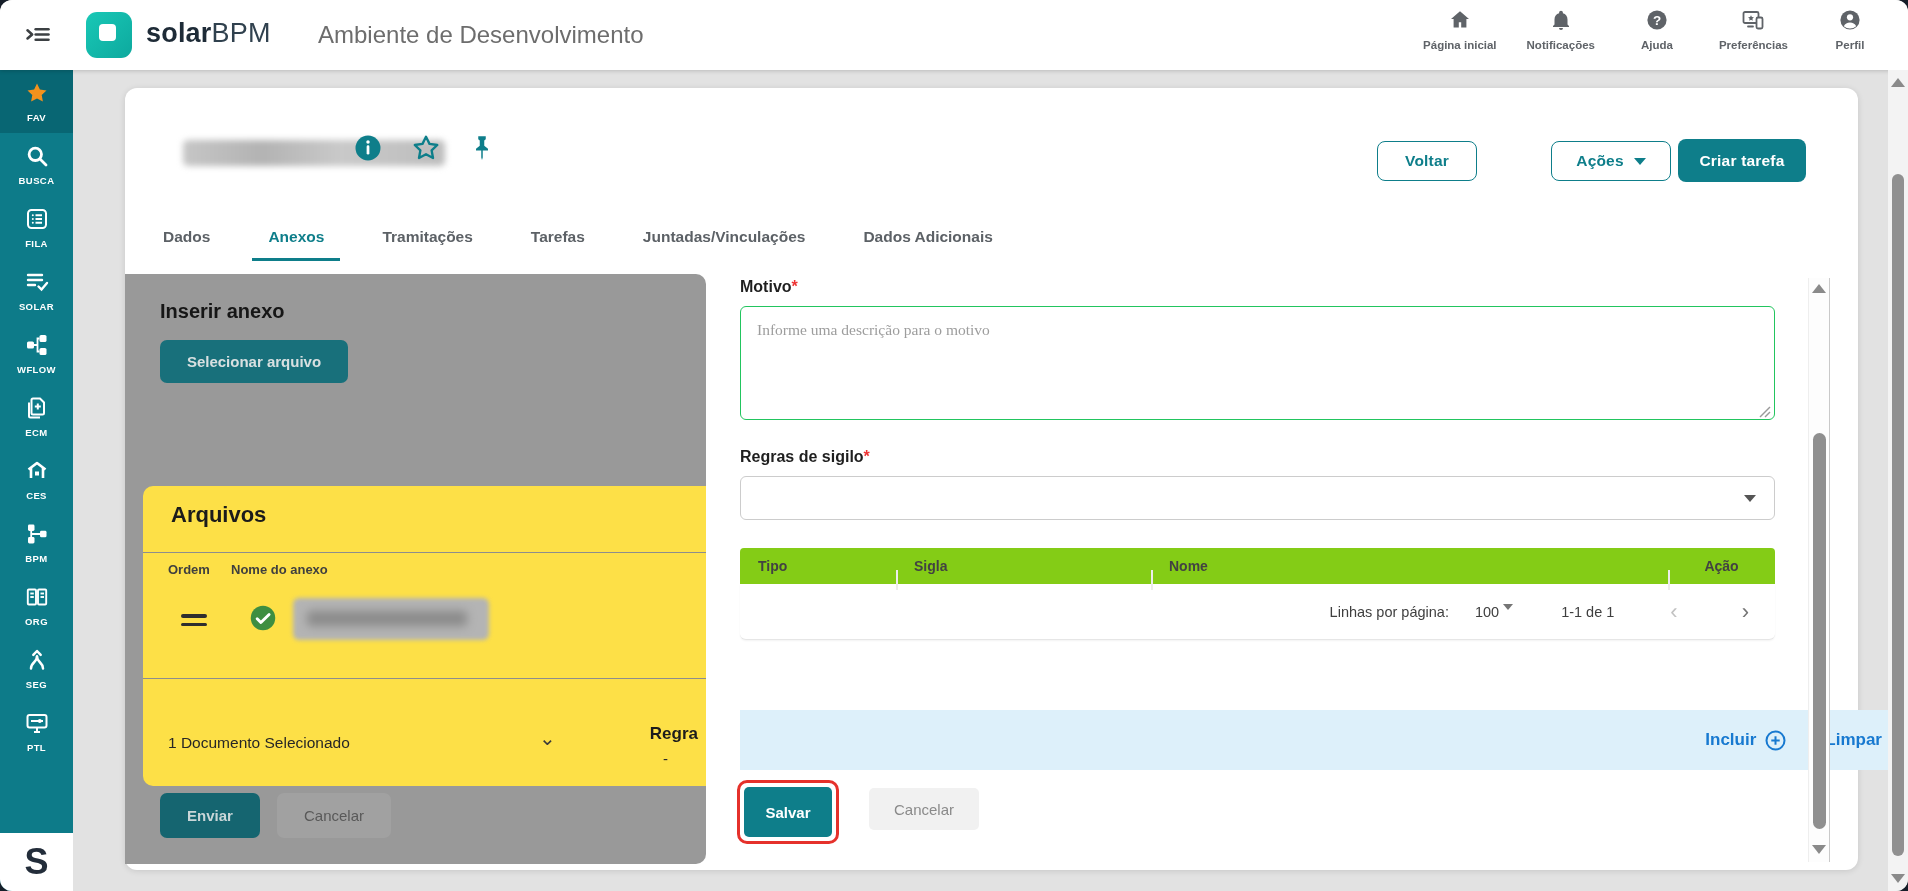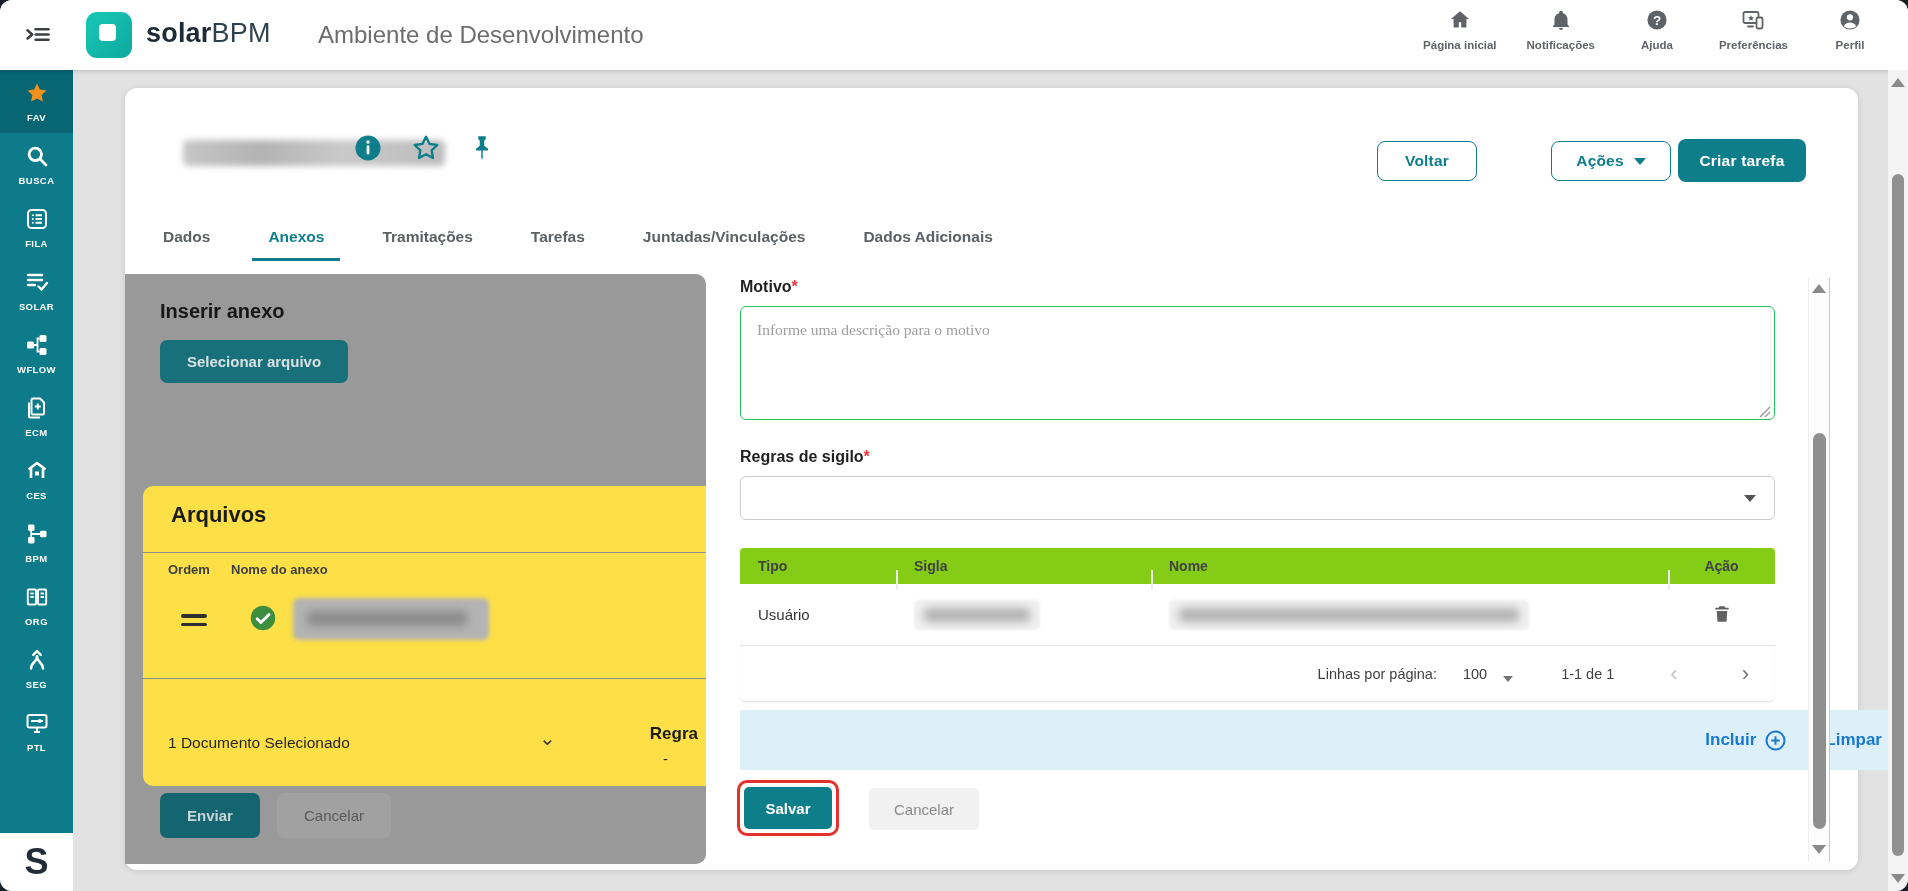--- a/index.html
+++ b/index.html
@@ -113,34 +113,34 @@
   .c-acao { width:107px; display:flex; justify-content:center; padding-left:0; }
   .cell-blob { height:30px; border-radius:5px; background:#f0f0f0; position:relative; filter:blur(1px); }
   .cell-blob::after { content:""; position:absolute; left:10px; top:8px; right:10px; height:14px;
                       background:#b2b2b2; border-radius:4px; filter:blur(4px); }
   .blob-sigla { width:126px; margin-left:18px; }
   .blob-nome { width:360px; margin-left:18px; }
   .trash { width:22px; height:24px; cursor:pointer; }
   .u-pager { display:flex; height:56px; background:#fff; align-items:center; justify-content:flex-end;
              border-bottom:1px solid #e6e6e6; border-radius:0 0 6px 6px; font-size:14.5px; color:#3f3f3f;
              box-shadow:0 1px 2px rgba(0,0,0,.05); }
-  .pager-count { display:flex; align-items:flex-end; gap:16px; margin-left:26px; cursor:pointer; }
+  .pager-count { display:flex; align-items:flex-start; gap:4px; margin-left:26px; cursor:pointer; }
   .pager-caret { width:0; height:0; border-left:5px solid transparent; border-right:5px solid transparent;
                  border-top:6px solid #757575; }
   .pager-range { margin-left:48px; }
   .pager-prev { margin-left:56px; font-size:22px; color:#c2c2c2; cursor:pointer; }
   .pager-next { margin-left:64px; margin-right:26px; font-size:22px; color:#757575; cursor:pointer; }
 
   .blue-bar { position:absolute; left:615px; top:622px; width:1168px; height:60px; background:#ddf0fa;
               display:flex; align-items:center; justify-content:flex-end; gap:38px; padding-right:26px; }
   .blue-link { display:flex; align-items:center; gap:8px; font-size:17px; font-weight:700; color:#1779d0; cursor:pointer; }
   .blue-link svg { width:23px; height:23px; }
 
   .salvar-hl { position:absolute; left:612px; top:692px; border:3px solid #e5312b; border-radius:10px; padding:4px; }
-  .btn-salvar { width:88px; height:42px; background:#0e7e8a; color:#fff; font-size:15px; font-weight:700;
+  .btn-salvar { width:88px; height:50px; background:#0e7e8a; color:#fff; font-size:15px; font-weight:700;
                 border:none; border-radius:5px; display:flex; align-items:center; justify-content:center; cursor:pointer; }
   .btn-fcancel { position:absolute; left:744px; top:700px; width:110px; height:42px; background:#f1f1f1;
                  color:#8a8a8a; font-size:15px; border-radius:5px; display:flex; align-items:center;
                  justify-content:center; cursor:pointer; }
 
   
   .form-sb { position:absolute; left:1683px; top:190px; width:22px; height:584px; background:#fdfdfd;
              border-left:1px solid #eeeeee; border-right:1px solid #c9c9c9; }
   .form-sb .thumb { position:absolute; left:4px; top:155px; width:13px; height:396px; background:#8f8f8f; border-radius:7px; cursor:pointer; }
   .tri-up { width:0; height:0; border-left:7px solid transparent; border-right:7px solid transparent;
@@ -443,36 +443,20 @@
       <span class="caret"></span>
     </div>
 
     <div class="u-table">
       <div class="u-thead">
         <div class="u-th c-tipo">Tipo</div>
         <div class="u-th c-sigla sep">Sigla</div>
         <div class="u-th c-nome sep">Nome</div>
         <div class="u-th c-acao sep">Ação</div>
       </div>
-      <div class="u-row">
-        <div class="u-td c-tipo">Usuário</div>
-        <div class="c-sigla">
-            <div class="cell-blob blob-sigla"></div>
-          </div>
-        <div class="c-nome">
-            <div class="cell-blob blob-nome"></div>
-          </div>
-        <div class="c-acao">
-          <div class="trash">
-            <svg viewBox="0 0 24 24" fill="#616161">
-                <path d="M9.2 3.5h5.6l.9 1.7h3.6v2H4.7v-2h3.6zM6.2 8.7h11.6l-.9 11.8H7.1z"></path>
-              </svg>
-          </div>
-        </div>
-      </div>
       <div class="u-pager">
         <span>Linhas por página:</span>
         <span class="pager-count">
           <span>100</span>
           <span class="pager-caret"></span>
         </span>
         <span class="pager-range">1-1 de 1</span>
         <span class="pager-prev">‹</span>
         <span class="pager-next">›</span>
       </div>

